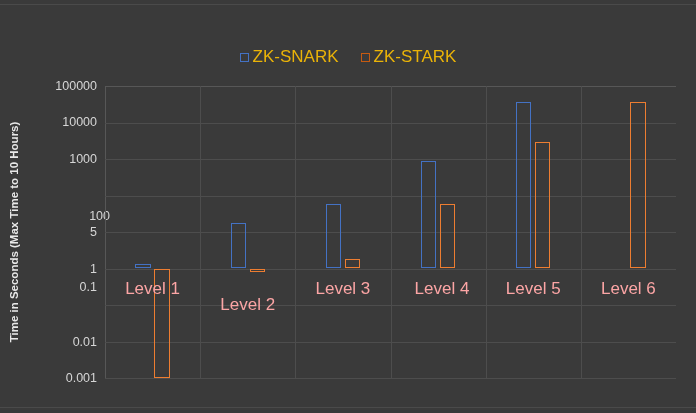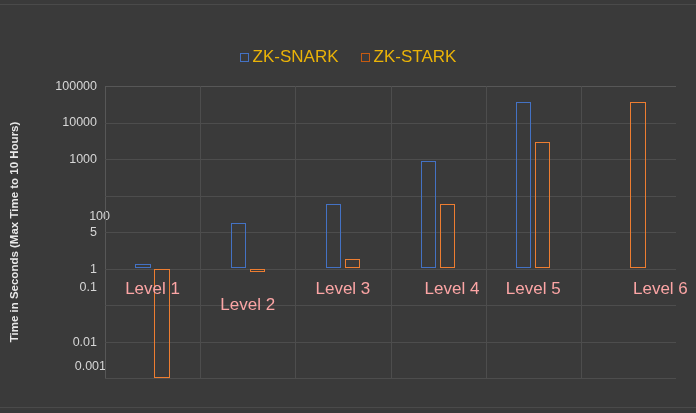--- a/index.html
+++ b/index.html
@@ -181,21 +181,21 @@
 
   <div id="y-tick-layer">
       <div class="y-tick-label" style="top: 86px; width: 97px; left: 0px;">100000</div>
       <div class="y-tick-label" style="top: 122px; width: 97px; left: 0px;">10000</div>
       <div class="y-tick-label" style="top: 159px; width: 97px; left: 0px;">1000</div>
       <div class="y-tick-label" style="top: 195.5px; width: 97px; left: 13px; margin-top: 20px;">100</div>
       <div class="y-tick-label" style="top: 232px; width: 97px; left: 0px;">5</div>
       <div class="y-tick-label" style="top: 268.5px; width: 97px; left: 0px;">1</div>
       <div class="y-tick-label" style="top: 287px; width: 97px; left: 0px;">0.1</div>
       <div class="y-tick-label" style="top: 341.5px; width: 97px; left: 0px;">0.01</div>
-      <div class="y-tick-label" style="top: 366px; width: 97px; left: 0px; padding-left: 9px;">0.001</div>
+      <div class="y-tick-label" style="top: 378px; width: 97px; left: 0px;">0.001</div>
     </div>
 
   <div class="plot" id="plot">
     <div class="plot-border-top"></div>
     <div class="plot-border-left"></div>
     <div id="grid-layer">
         <div class="gridline-h" style="top: 36.5px;"></div>
         <div class="gridline-h" style="top: 73px;"></div>
         <div class="gridline-h" style="top: 109.5px;"></div>
         <div class="gridline-h" style="top: 146px;"></div>
@@ -221,19 +221,19 @@
         <div class="bar stark" title="ZK-STARK Level 4: 58" style="left: 334.987px; top: 118.135px; width: 15.2267px; height: 64.3651px;"></div>
         <div class="bar stark" title="ZK-STARK Level 5: 3000" style="left: 430.153px; top: 55.5851px; width: 15.2267px; height: 126.915px;"></div>
         <div class="bar stark" title="ZK-STARK Level 6: 36000" style="left: 525.32px; top: 16.195px; width: 15.2267px; height: 166.305px;"></div>
       </div>
   </div>
 
   <div id="x-tick-layer">
       <div class="x-tick-label" style="left: 152.583px; top: 278.5px;">Level 1</div>
       <div class="x-tick-label" style="left: 247.75px; top: 295px; text-align: right;">Level 2</div>
       <div class="x-tick-label" style="left: 342.917px; top: 278.5px;">Level 3</div>
-      <div class="x-tick-label" style="left: 452px; top: 278.5px; text-align: right;">Level 4</div>
+      <div class="x-tick-label" style="left: 442px; top: 278.5px; text-align: right;">Level 4</div>
       <div class="x-tick-label" style="left: 533.25px; top: 278.5px; text-align: right;">Level 5</div>
-      <div class="x-tick-label" style="left: 628.417px; top: 278.5px; margin-left: 32px;">Level 6</div>
+      <div class="x-tick-label" style="left: 628.417px; top: 278.5px;">Level 6</div>
     </div>
 
 
 </div>
 
 </body></html>

